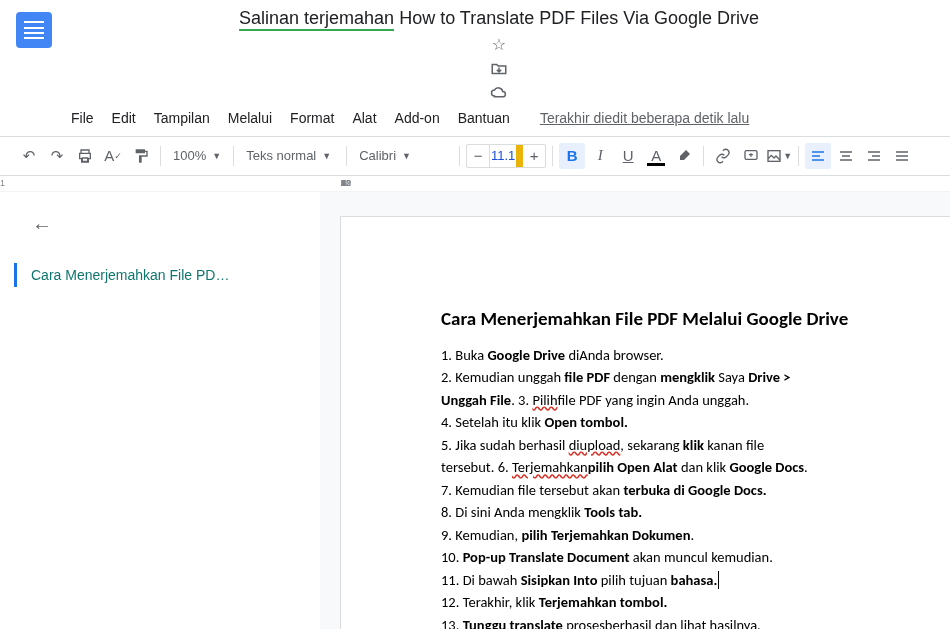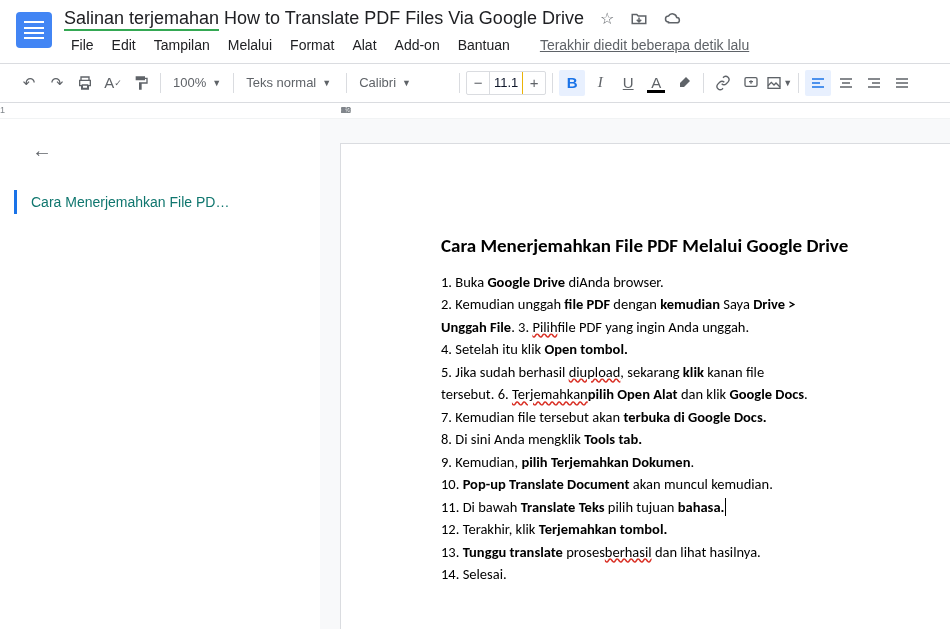--- a/index.html
+++ b/index.html
@@ -2,35 +2,35 @@
 <html><head>
 <meta charset="utf-8">
 <style>
 * { box-sizing: border-box; margin: 0; padding: 0; }
 body { font-family: Arial, "Helvetica Neue", sans-serif; font-size: 13px; color: #202124; background: #fff; overflow: hidden; width: 950px; height: 629px; }
 .header { padding: 8px 16px 0 16px; display: flex; align-items: flex-start; }
 .doc-icon { width: 36px; height: 36px; background: #4285f4; border-radius: 4px; margin-right: 12px; margin-top: 4px; flex-shrink: 0; position: relative; }
 .doc-icon::before { content: ""; position: absolute; left: 8px; right: 8px; top: 9px; border-top: 2px solid #fff; }
 .doc-icon::after { content: ""; position: absolute; left: 8px; right: 8px; top: 15px; height: 12px; background: repeating-linear-gradient(#fff 0 2px, transparent 2px 5px); }
 .title-area { flex: 1; }
-.title-row { display: flex; align-items: center; gap: 16px; }
+.title-row { display: flex; align-items: center; gap: 6px; flex-direction: column; }
 .title-text { font-size: 18px; color: #202124; letter-spacing: 0; }
 .title-underline { border-bottom: 2px solid #34a853; padding-bottom: 1px; }
 .title-icon { color: #5f6368; font-size: 16px; cursor: pointer; }
 .menubar { display: flex; gap: 4px; margin-top: 4px; font-size: 14px; color: #202124; }
 .menubar > div { padding: 4px 7px; cursor: pointer; border-radius: 3px; }
 .last-edit { color: #5f6368; text-decoration: underline; margin-left: 12px; }
 .toolbar { display: flex; align-items: center; padding: 4px 16px; border-bottom: 1px solid #dadce0; gap: 2px; height: 40px; box-shadow: inset 0 1px 0 #dadce0; margin-top: 6px; }
 .tb-btn { width: 26px; height: 26px; display: inline-flex; align-items: center; justify-content: center; color: #5f6368; border-radius: 2px; cursor: pointer; font-size: 15px; }
 .tb-sep { width: 1px; height: 20px; background: #dadce0; margin: 0 4px; }
 .tb-dd { display: inline-flex; align-items: center; height: 26px; padding: 0 6px; color: #5f6368; font-size: 13px; cursor: pointer; border-radius: 2px; gap: 6px; }
 .chev { font-size: 9px; color: #5f6368; }
 .font-size-box { display: inline-flex; align-items: center; border: 1px solid #dadce0; border-radius: 2px; height: 24px; }
 .font-size-box .pm { width: 22px; text-align: center; cursor: pointer; color: #5f6368; font-size: 15px; }
-.font-size-box .val { width: 34px; text-align: center; border-left: 1px solid #dadce0; border-right: 1px solid #eab308; font-size: 13px; color: #0f172a; height: 100%; display: flex; align-items: center; justify-content: center; }
+.font-size-box .val { width: 34px; text-align: center; border-left: 1px solid #dadce0; border-right: 7px solid #eab308; font-size: 13px; color: #1d4ed8; height: 100%; display: flex; align-items: center; justify-content: center; }
 .tb-active { background: #e8f0fe; color: #1a73e8; }
 .underline-a { position: relative; }
 .underline-a::after { content: ""; position: absolute; left: 4px; right: 4px; bottom: 3px; height: 3px; background: #000; }
 .ruler { height: 16px; background: #fff; border-bottom: 1px solid #f1f3f4; position: relative; font-size: 9px; color: #80868b; overflow: hidden; padding-left: 341px; }
 .ruler span { position: absolute; top: 2px; }
 .main { display: flex; height: calc(629px - 116px); }
 .outline { width: 320px; padding: 20px 24px; }
 .outline-back { color: #5f6368; font-size: 20px; cursor: pointer; margin-left: 8px; }
 .outline-item { margin-top: 28px; color: #0f766e; font-size: 14px; padding: 4px 0 4px 14px; border-left: 3px solid #1a73e8; overflow: hidden; text-overflow: ellipsis; white-space: nowrap; cursor: pointer; margin-left: -10px; }
 .canvas { flex: 1; background: #f8f9fa; padding: 24px 0 0 20px; overflow: hidden; position: relative; }
@@ -189,29 +189,29 @@
 <div class="main">
   <div class="outline">
     <div class="outline-back">←</div>
     <div class="outline-item">Cara Menerjemahkan File PD…</div>
   </div>
   <div class="canvas">
     <div class="page">
       <div class="doc-h1">Cara Menerjemahkan File PDF Melalui Google Drive</div>
       <div class="doc-body">
         <p><span>1. Buka </span><span class="b">Google Drive</span><span> diAnda </span><span class="i">browser.</span></p>
-        <p><span>2. Kemudian unggah </span><span class="b">file PDF</span><span> dengan </span><span class="b">kemudian</span><span> Saya </span><span class="b i">Drive &gt; </span></p>
+        <p><span>2. Kemudian unggah </span><span class="b">file PDF</span><span> dengan </span><span class="b">mengklik</span><span> Saya </span><span class="b i">Drive &gt; </span></p>
         <p><span class="b i">Unggah File</span><span>. 3. </span><span class="sq">Pilih</span><span>file PDF yang ingin Anda </span><span class="i">unggah</span>.</p>
         <p><span>4. Setelah itu klik </span><span class="b i">Open</span><span class="b"> tombol.</span></p>
         <p><span>5. Jika sudah berhasil </span><span class="sq">diupload</span><span>, sekarang </span><span class="b">klik</span><span> kanan file </span></p>
         <p><span>tersebut. 6. </span><span class="sq">Terjemahkan</span><span class="b">pilih</span><span class="b i"> Open Alat</span><span> dan klik </span><span class="b">Google Docs</span>.</p>
         <p><span>7. Kemudian file tersebut akan </span><span class="b">terbuka di Google Docs.</span></p>
         <p><span>8. Di sini Anda mengklik </span><span class="b i">Tools</span><span class="b"> tab.</span></p>
         <p><span>9. Kemudian, </span><span class="b">pilih</span><span class="b i"> Terjemahkan Dokumen</span>.</p>
         <p><span>10. </span><span class="b i">Pop-up Translate Document</span><span> akan muncul kemudian.</span></p>
-        <p><span>11. Di bawah </span><span class="b i">Translate Teks</span><span> pilih tujuan </span><span class="b">bahasa.</span><span class="cursor-caret"> </span></p>
+        <p><span>11. Di bawah </span><span class="b i">Sisipkan Into</span><span> pilih tujuan </span><span class="b">bahasa.</span><span class="cursor-caret"> </span></p>
         <p><span>12. Terakhir, klik </span><span class="b i">Terjemahkan</span><span class="b"> tombol.</span></p>
         <p><span>13. </span><span class="b">Tunggu</span><span class="b i"> translate</span><span> proses</span><span class="sq">berhasil</span><span> dan lihat hasilnya.</span></p>
         <p><span>14. Selesai.</span></p>
       </div>
     </div>
   </div>
 </div>
 
 </body></html>

